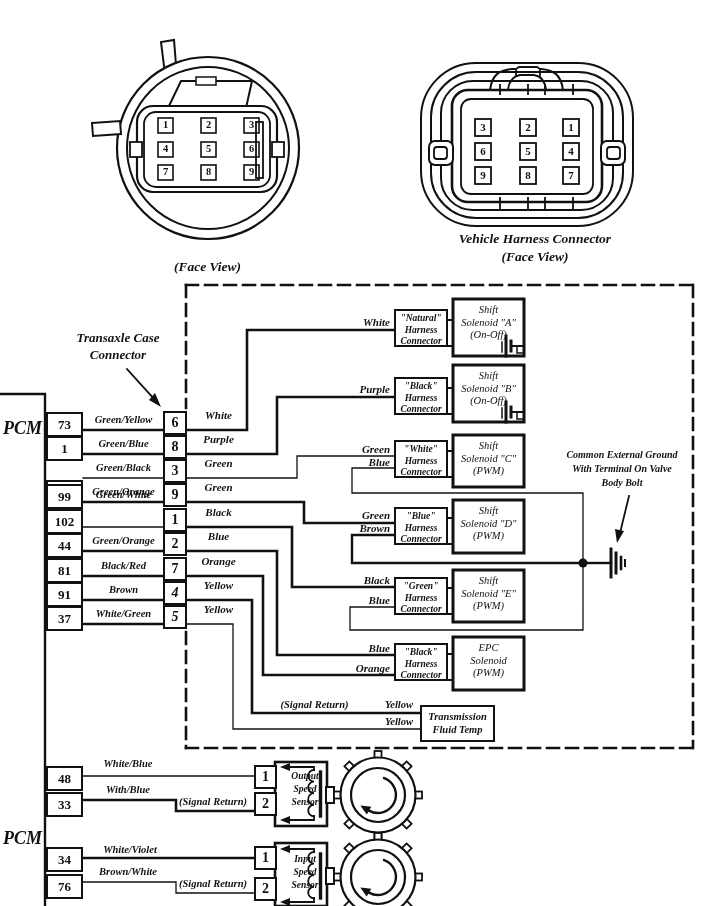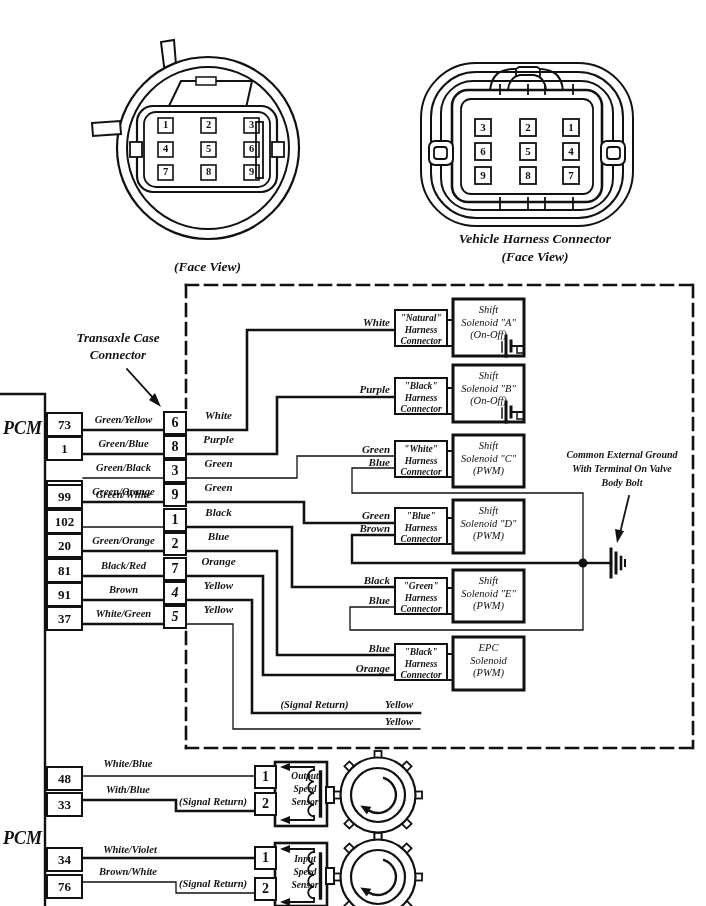--- a/index.html
+++ b/index.html
@@ -300,21 +300,21 @@
 <div class="bx pinL" style="left:46px;top:484px;width:37px;height:25px">99</div>
 <div class="wlab" style="left:85px;top:486px;width:77px">Green/Orange</div>
 <div class="bx pinC" style="left:163px;top:483px;width:24px;height:24px">9</div>
 <div class="olab" style="left:191px;top:481px;width:55px">Green</div>
 
 <div class="bx pinL" style="left:46px;top:509px;width:37px;height:25px">102</div>
 <div class="wlab" style="left:85px;top:489px;width:77px">Green/White</div>
 <div class="bx pinC" style="left:163px;top:508px;width:24px;height:24px">1</div>
 <div class="olab" style="left:191px;top:506px;width:55px">Black</div>
 
-<div class="bx pinL" style="left:46px;top:533px;width:37px;height:25px">20</div>
+<div class="bx pinL" style="left:46px;top:533px;width:37px;height:25px">44</div>
 <div class="wlab" style="left:85px;top:535px;width:77px">Green/Orange</div>
 <div class="bx pinC" style="left:163px;top:532px;width:24px;height:24px">2</div>
 <div class="olab" style="left:191px;top:530px;width:55px">Blue</div>
 
 <div class="bx pinL" style="left:46px;top:558px;width:37px;height:25px">81</div>
 <div class="wlab" style="left:85px;top:560px;width:77px">Black/Red</div>
 <div class="bx pinC" style="left:163px;top:557px;width:24px;height:24px">7</div>
 <div class="olab" style="left:191px;top:555px;width:55px">Orange</div>
 
 <div class="bx pinL" style="left:46px;top:582px;width:37px;height:25px">91</div>
@@ -400,20 +400,24 @@
       <div>(PWM)</div>
 </div>
 
 <div class="gnote" style="top:449px">Common External Ground</div>
 <div class="gnote" style="top:463px">With Terminal On Valve</div>
 <div class="gnote" style="top:477px">Body Bolt</div>
 
 <div class="wlab" style="left:272px;top:699px;width:85px">(Signal Return)</div>
 <div class="wlab" style="left:380px;top:699px;width:38px">Yellow</div>
 <div class="wlab" style="left:380px;top:716px;width:38px">Yellow</div>
+<div class="hcbox" style="left:420px;top:705px;width:75px;height:37px;border-width:2.5px;font-size:10.5px;line-height:13px;padding-top:3px">
+  <div>Transmission</div>
+      <div>Fluid Temp</div>
+</div>
 
 <div class="bx pinL" style="left:46px;top:766px;width:37px;height:25px">48</div>
 <div class="bx pinL" style="left:46px;top:792px;width:37px;height:25px">33</div>
 <div class="wlab" style="left:88px;top:758px;width:80px">White/Blue</div>
 <div class="wlab" style="left:88px;top:784px;width:80px">With/Blue</div>
 <div class="wlab" style="left:172px;top:796px;width:82px">(Signal Return)</div>
 <div class="bx pinC" style="left:254px;top:765px;width:23px;height:24px">1</div>
 <div class="bx pinC" style="left:254px;top:792px;width:23px;height:24px">2</div>
 <div class="snstxt" style="top:771px">Output</div>
 <div class="snstxt" style="top:784px">Speed</div>

